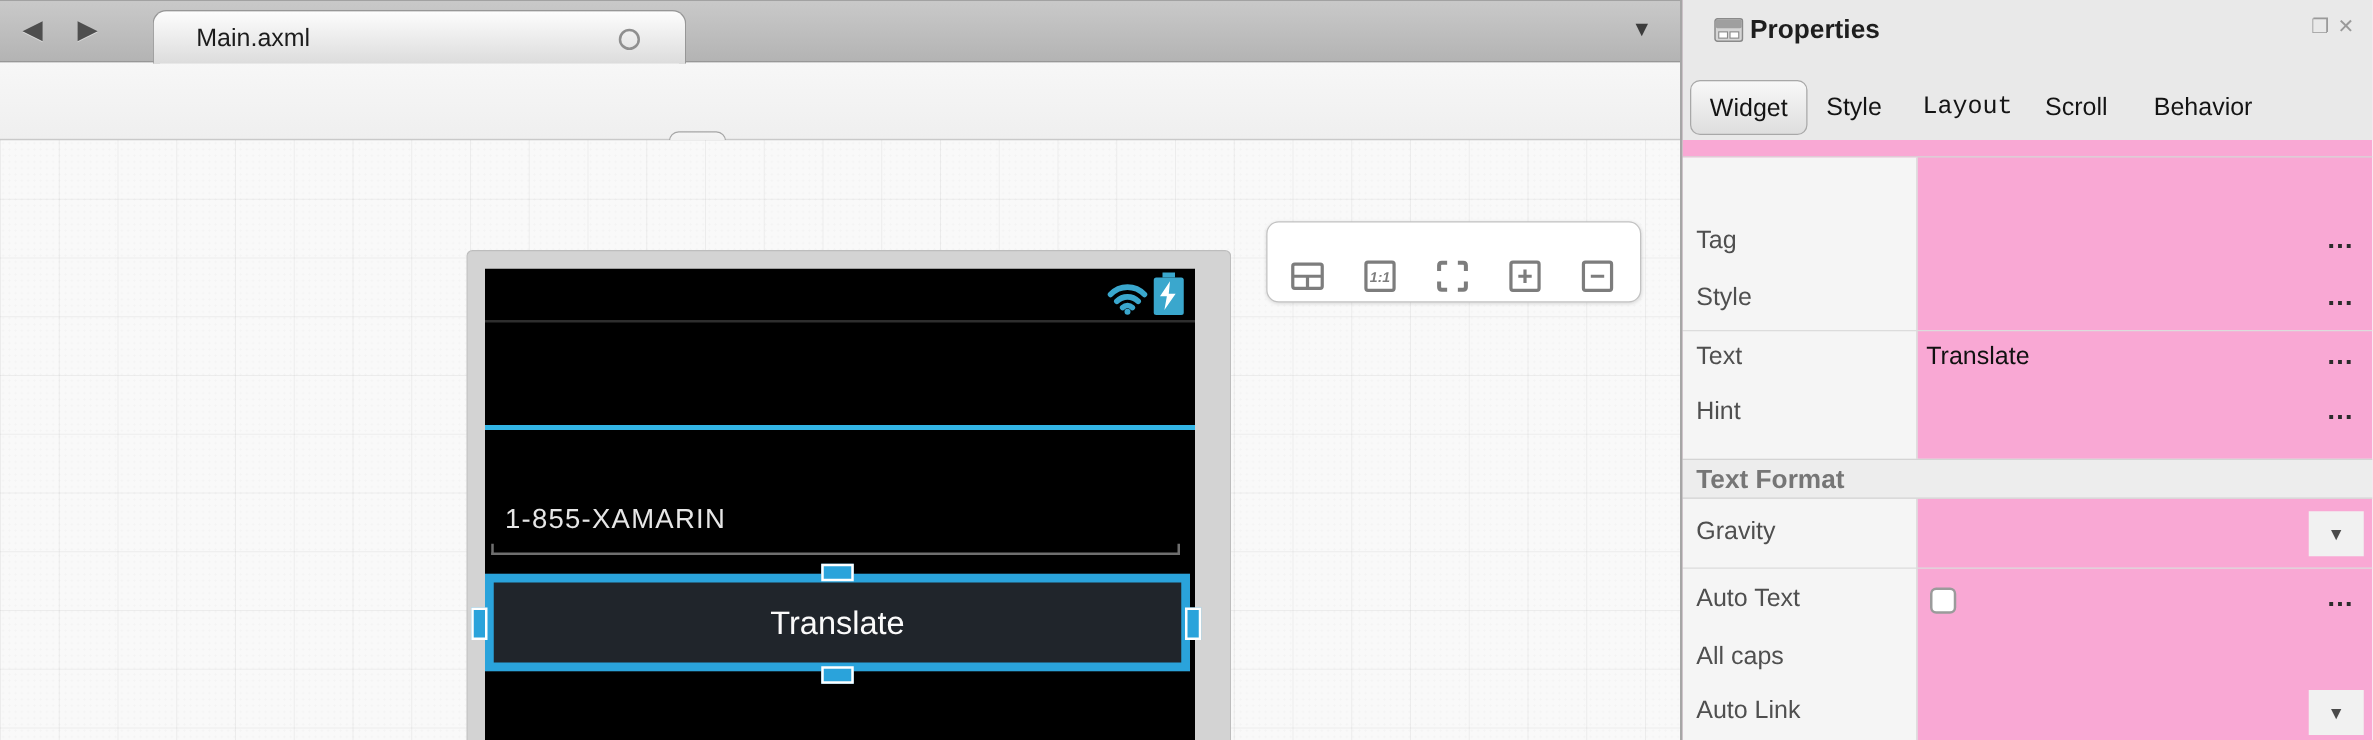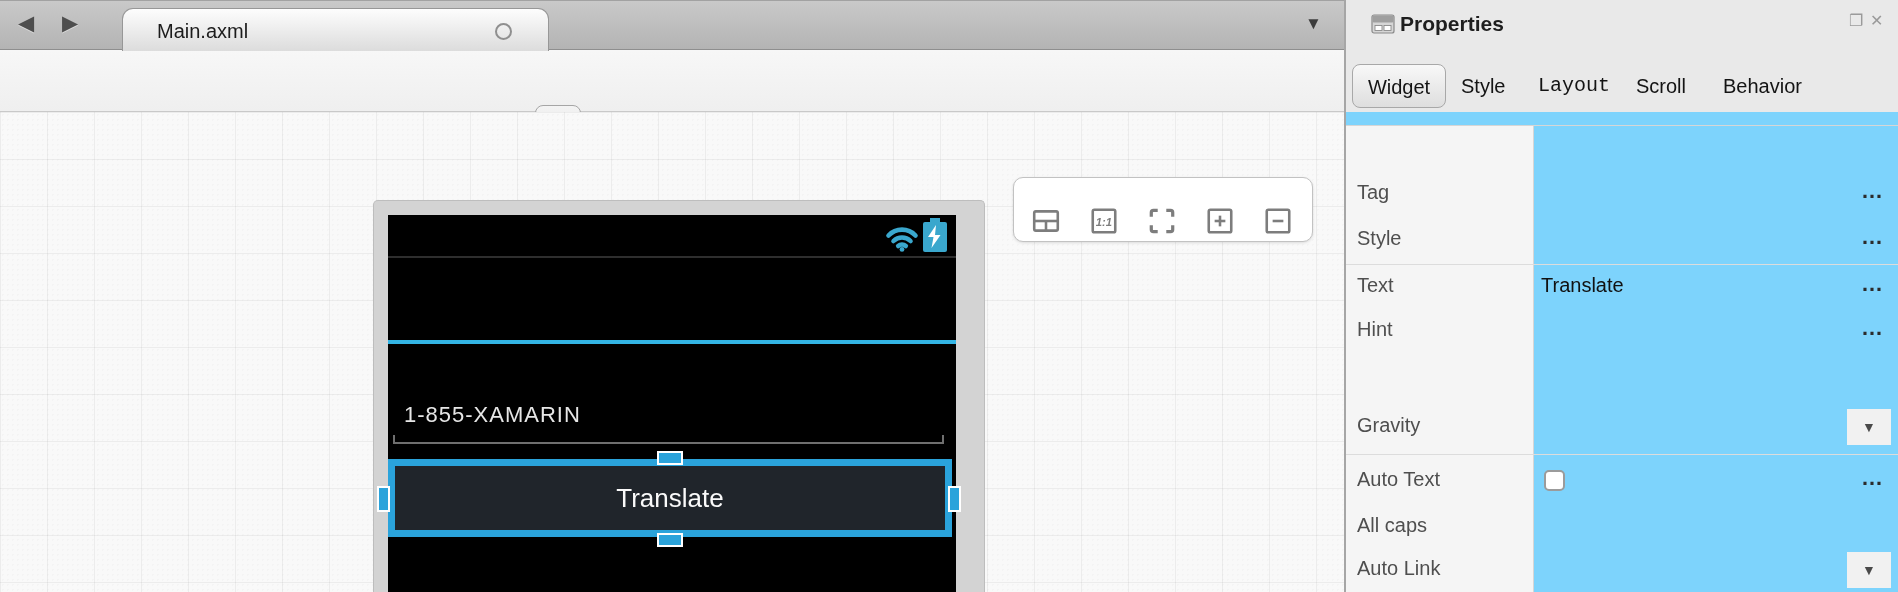--- a/index.html
+++ b/index.html
@@ -66,21 +66,21 @@
   .handle-left{left:-11px;top:271px;width:13px;height:26px;}
   .handle-right{left:560px;top:271px;width:13px;height:26px;}
 
   
   .zoombar{position:absolute;left:1013px;top:177px;width:300px;height:65px;background:#fff;
     border:1px solid #c2c2c2;border-radius:10px;box-shadow:0 1px 3px rgba(0,0,0,0.12);box-sizing:border-box;}
   .zbtn{position:absolute;top:28px;width:30px;height:30px;color:#7d7d7d;font-style:italic;}
   .zbtn svg{display:block;}
 
   
-  .panel{position:absolute;left:1346px;top:0;width:552px;height:592px;background:#7dd3fc;}
+  .panel{position:absolute;left:1346px;top:0;width:552px;height:592px;background:#f9a8d4;}
   .vdivider{position:absolute;left:1344px;top:0;width:2px;height:592px;background:#a6a6a6;z-index:5;}
   .panel-head{position:absolute;left:0;top:0;width:552px;height:112px;background:#e9e9e9;}
   .panel-title{position:absolute;left:54px;top:12px;font-size:21px;font-weight:700;color:#1e1e1e;}
   .panel-icon{position:absolute;left:25px;top:13px;}
   .win-btn{position:absolute;top:11px;font-size:16px;color:#9a9a9a;}
   .win-max{left:503px;}
   .win-close{left:524px;}
   .ptab{position:absolute;top:64px;height:44px;line-height:44px;font-size:20px;color:#141414;}
   .ptab.sel{left:6px;width:94px;text-align:center;border:1px solid #a8a8a8;border-radius:8px;
     background:linear-gradient(#f8f8f8,#dedede);box-sizing:border-box;}
@@ -247,20 +247,23 @@
         <div class="plabel" style="top:9px">Text</div>
         <div class="pvalue" style="top:9px">Translate</div>
         <div class="dots" style="top:6px">…</div>
       </div>
 
       <div class="prow" style="top:183px;height:45px">
         <div class="plabel" style="top:9px">Hint</div>
         <div class="dots" style="top:6px">…</div>
       </div>
 
+      <div class="section-band">
+        <div class="section-label">Text Format</div>
+      </div>
 
       <div class="prow" style="top:273px;height:55px">
         <div class="plabel" style="top:15px">Gravity</div>
         <div class="ddbtn" style="top:10px">
             <span>▼</span>
           </div>
       </div>
 
       <div class="hline" style="top:328px"></div>
 

